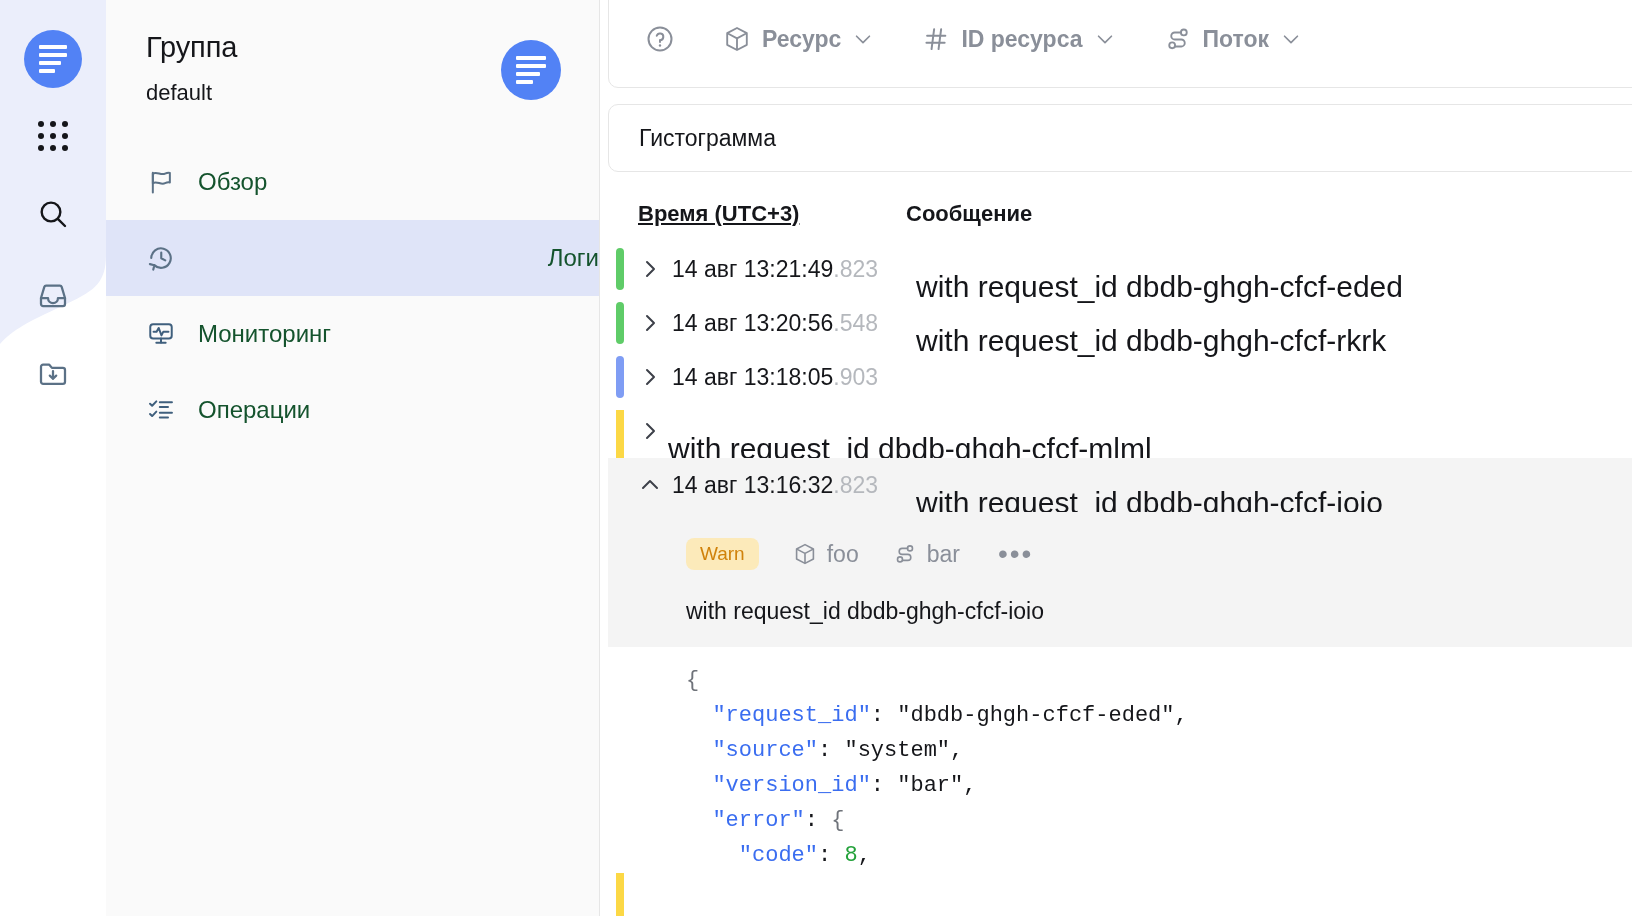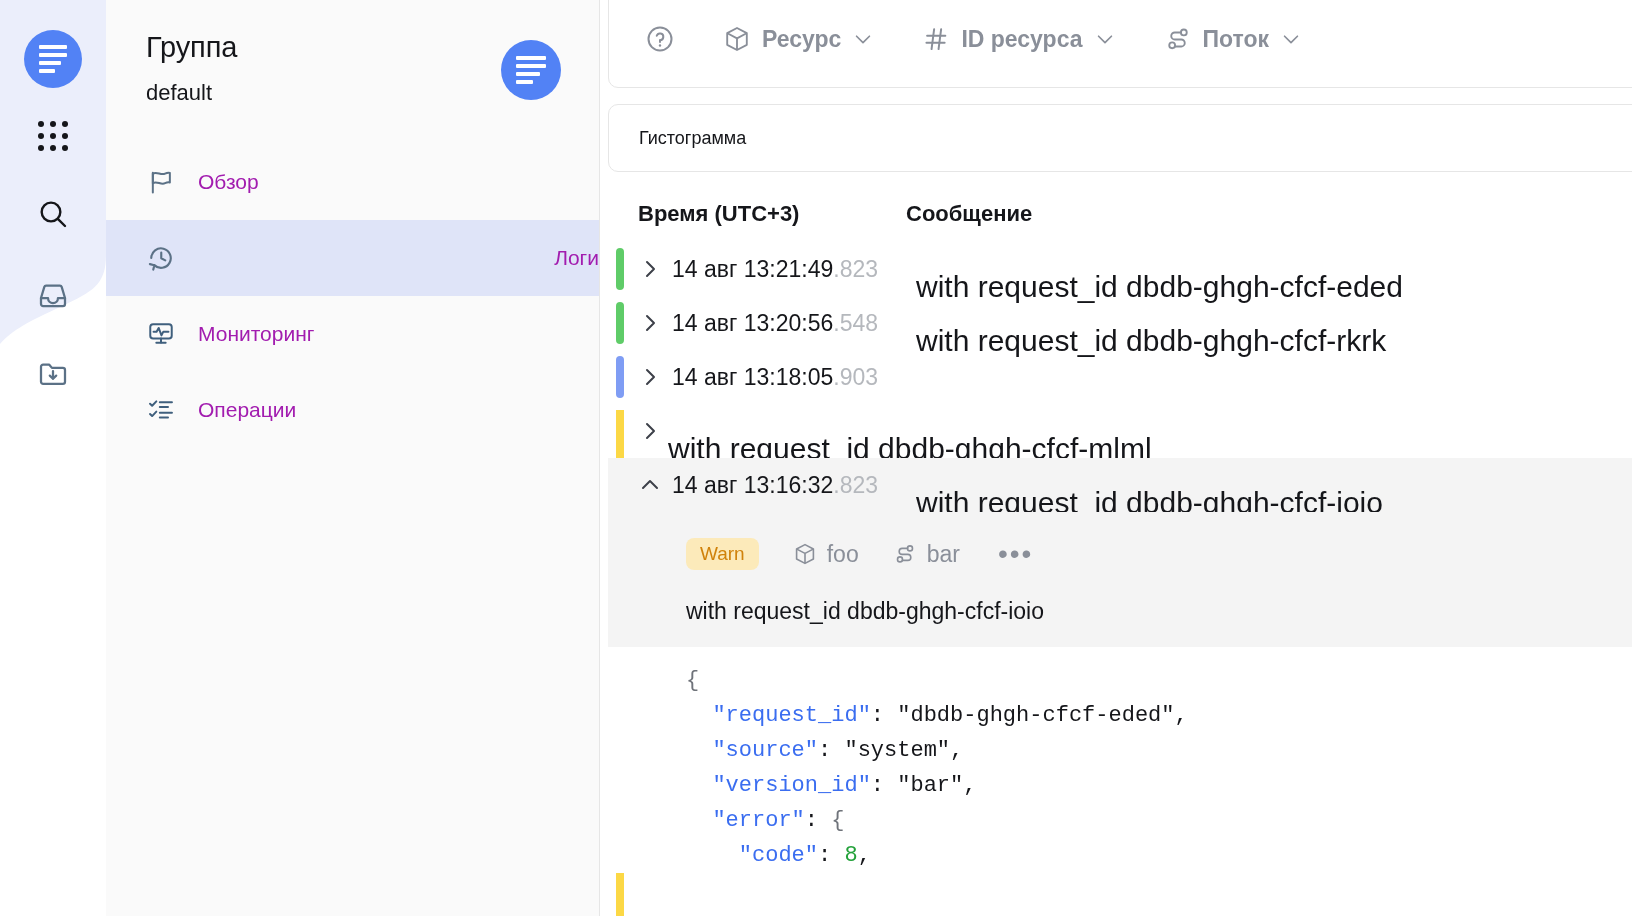--- a/index.html
+++ b/index.html
@@ -120,21 +120,21 @@
     cursor: pointer;
     color: #15161a;
   }
   .nav-item.active { background: #dfe4f8; justify-content: space-between; }
   .nav-ico {
     width: 30px; height: 30px;
     display:flex; align-items:center; justify-content:center;
     color: #5b7186;
     flex: 0 0 30px;
   }
-  .nav-label { font-size: 21px; color: #a21caf; }
+  .nav-label { font-size: 24px; color: #14532d; }
 
   
   .main {
     position: relative;
     flex: 1 1 auto;
     height: 916px;
     background: #ffffff;
     padding-left: 8px;
     overflow: hidden;
   }
@@ -170,41 +170,41 @@
   .chev { color: #8a8f99; display:flex; align-items:center; }
 
   .histogram {
     top: 104px;
     height: 68px;
     display: flex;
     align-items: center;
     padding-left: 30px;
   }
   .histogram .h-label {
-    font-size: 18px;
+    font-size: 23px;
     color: #15161a;
   }
 
   
   .logtable {
     position: absolute;
     left: 8px;
     top: 186px;
     width: 1100px;
   }
   .log-head {
     display: flex;
     padding-left: 30px;
     height: 56px;
     align-items: center;
     font-size: 22px;
     color: #15161a;
     font-weight: bold;
   }
-  .col-time { width: 268px; flex: 0 0 268px; }
+  .col-time { width: 268px; flex: 0 0 268px; text-decoration: underline; }
   .col-msg { flex: 1 1 auto; }
 
   .log-row {
     position: relative;
     display: flex;
     align-items: center;
     height: 54px;
     padding-left: 30px;
   }
   .log-row.expanded-head { background: #f4f4f4; }

